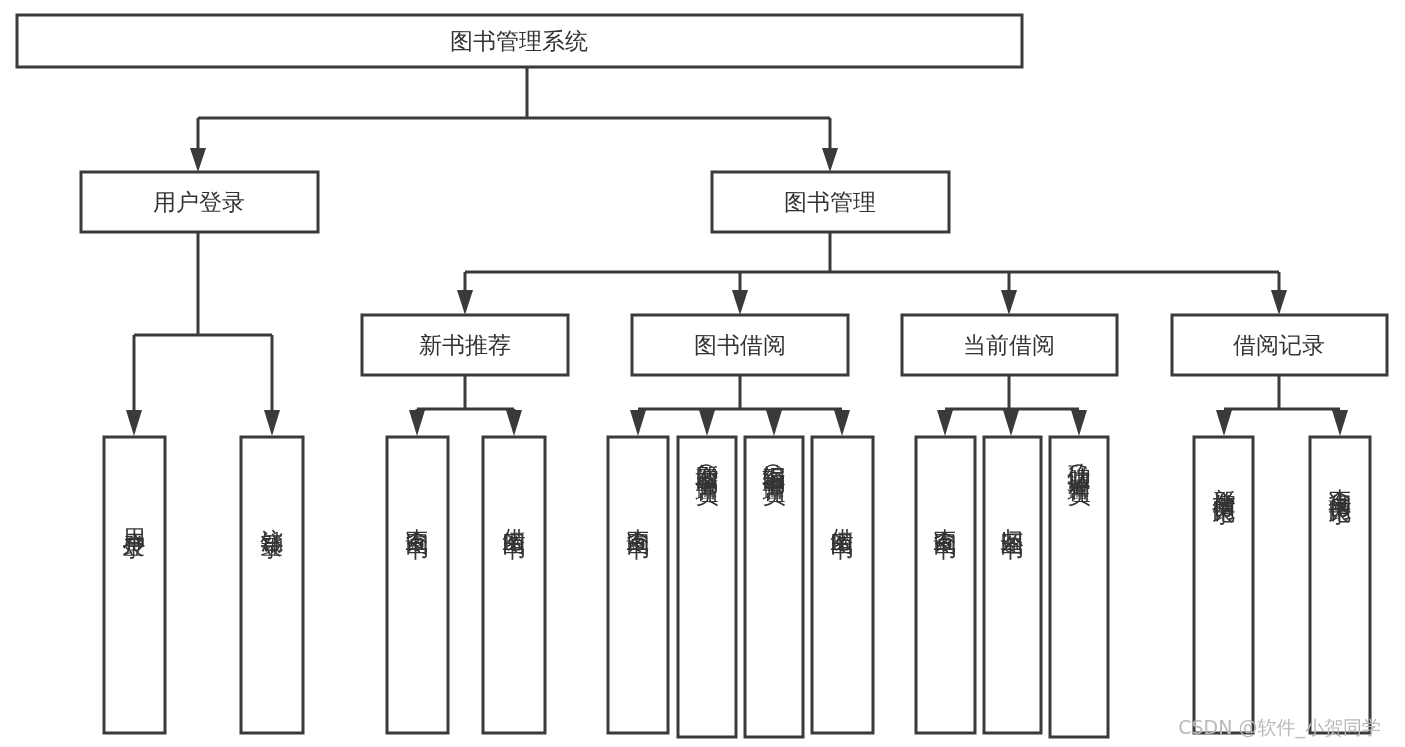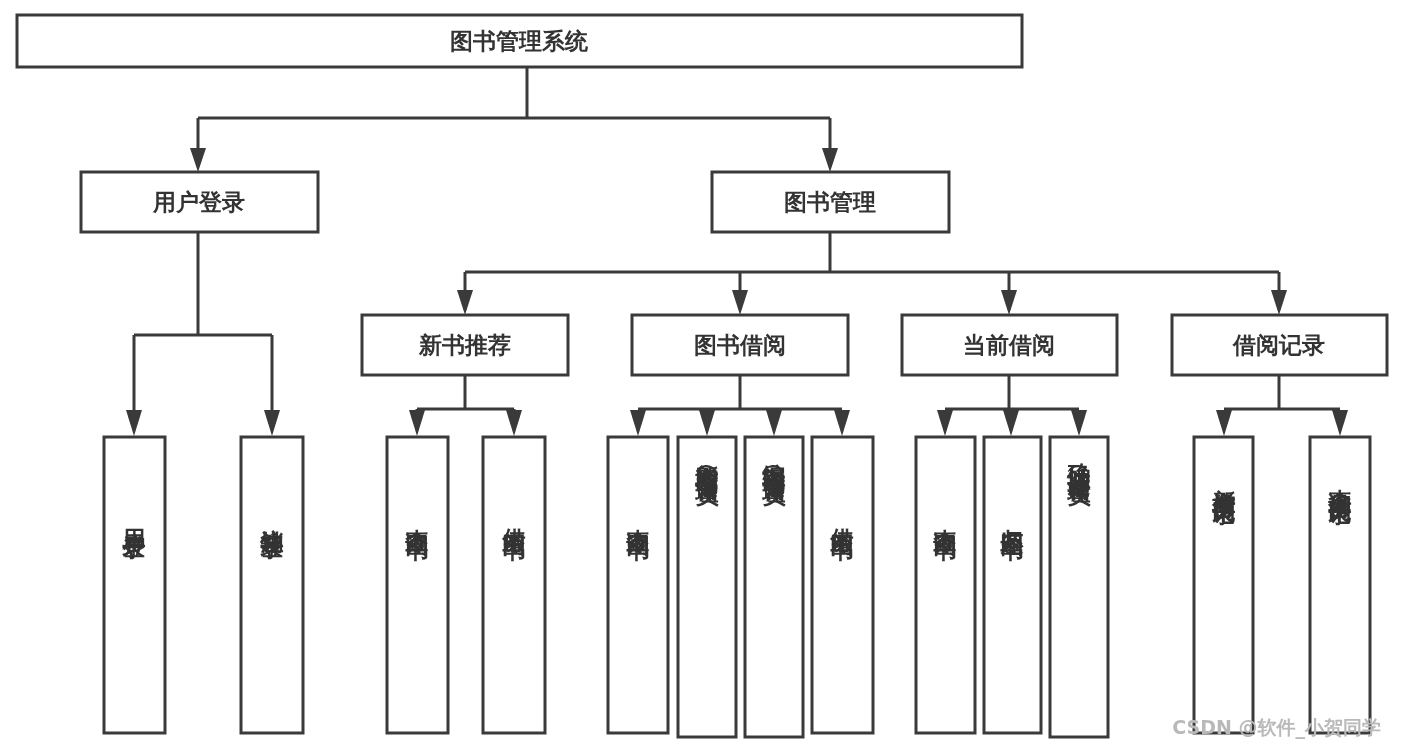--- a/index.html
+++ b/index.html
@@ -12,21 +12,20 @@
     width: 1405px;
     height: 747px;
     font-family: "DejaVu Sans", "Liberation Sans", sans-serif;
     overflow: hidden;
   }
   #diagram-root {
     position: relative;
     width: 1395px;
     height: 747px;
     background: #ffffff;
-    font-weight: bold;
   }
   svg.diagram-canvas {
     position: absolute;
     left: 0;
     top: 0;
     width: 1405px;
     height: 747px;
     display: block;
   }
   .node-box {

